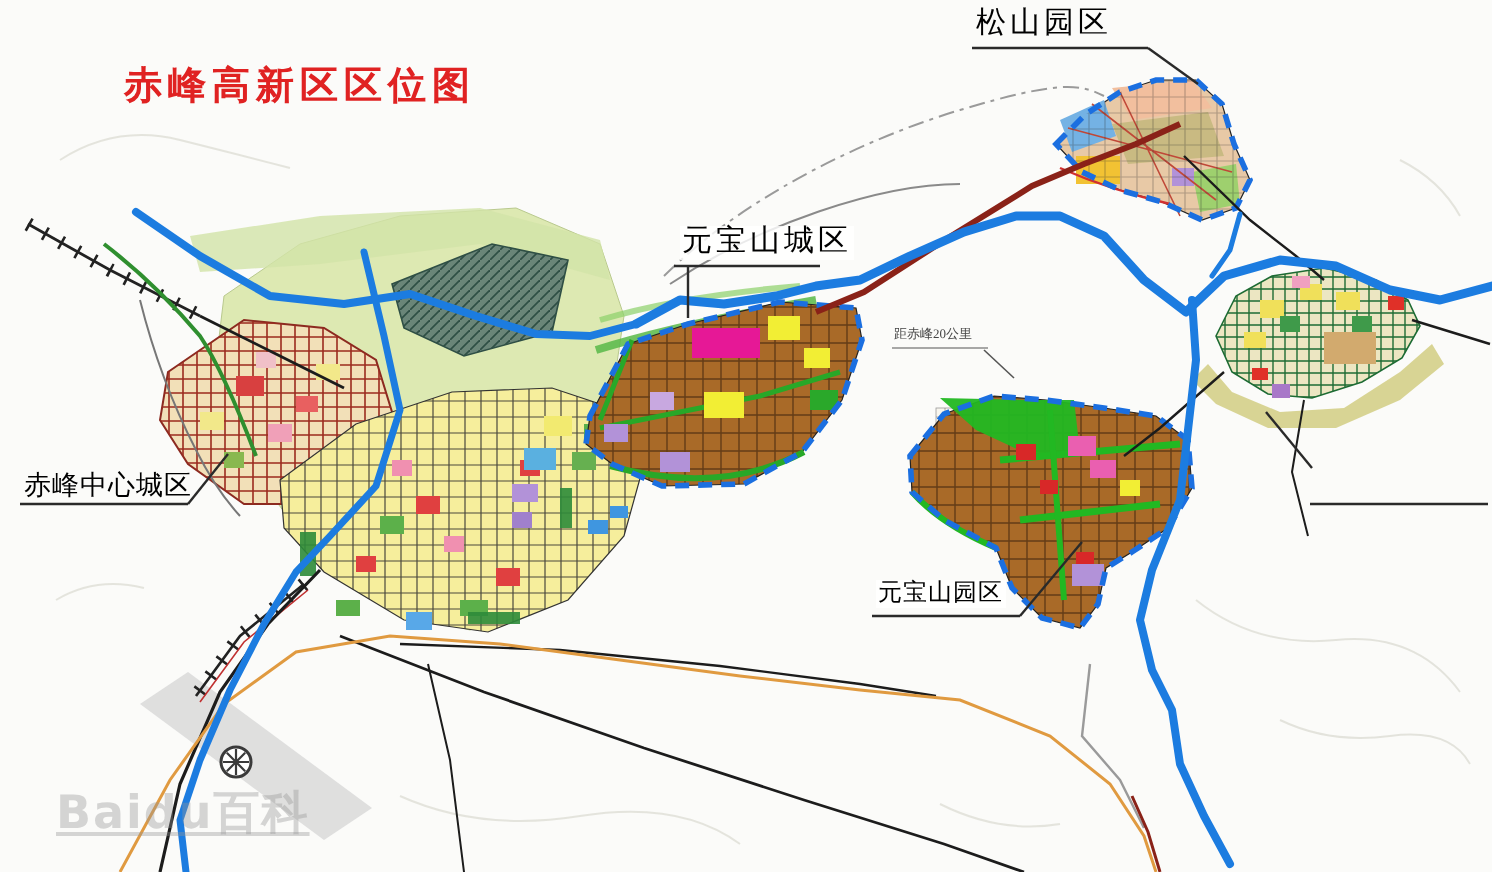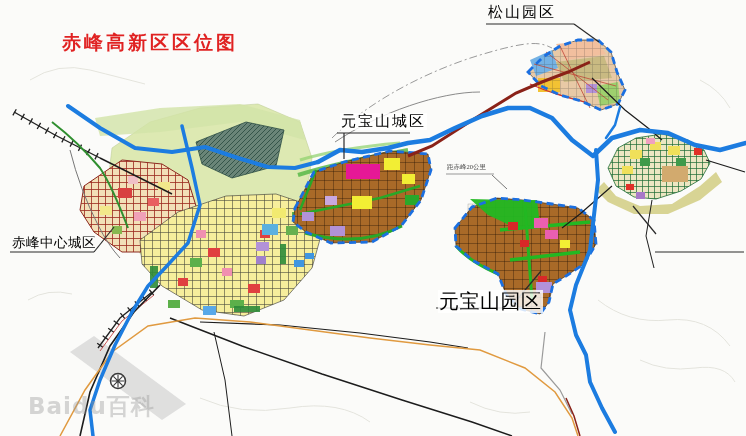--- a/index.html
+++ b/index.html
@@ -7,27 +7,27 @@
          font-family:"Liberation Serif","DejaVu Serif",serif;}
   #stage svg{position:absolute;left:0;top:0;}
   .lbl{position:absolute;font:15px/1.15 "Liberation Serif","DejaVu Serif",serif;color:#000000;
        letter-spacing:2px;white-space:nowrap;}
   .lbl.bg{background:rgba(255,255,255,.82);padding:0 1px;}
   #map-title{position:absolute;left:62px;top:30px;font-size:19px;font-weight:bold;color:#e02222;
        letter-spacing:3px;white-space:nowrap;font-family:Liberation Mono, monospace;}
   #lbl-songshan{left:488px;top:4px;}
   #lbl-hongshan{left:340px;top:113px;}
   #lbl-center{left:12px;top:235px;font-size:13.5px;letter-spacing:.5px;}
-  #lbl-ybspark{left:438px;top:290px;font-size:20px;letter-spacing:.5px;}
+  #lbl-ybspark{left:438px;top:290px;font-size:12px;letter-spacing:.5px;}
   #lbl-ybscity{left:658px;top:234px;}
   #note-distance{position:absolute;left:447px;top:163px;font-size:6.5px;color:#444;
        letter-spacing:0;white-space:nowrap;}
   #watermark{position:absolute;left:28px;top:391px;font-size:23px;font-weight:bold;
        color:rgba(150,150,150,.38);font-family:"DejaVu Sans","Liberation Sans",sans-serif;
-       letter-spacing:1px;}
+       letter-spacing:1px;text-decoration:underline;}
 </style>
 </head>
 <body>
 
 <div id="stage">
 
 <svg width="746" height="436" viewBox="0 0 746 436">
   <defs>
     <pattern id="gridK" width="8" height="8" patternUnits="userSpaceOnUse">
       <path d="M0 .5H8M.5 0V8" stroke="#2b2b2b" stroke-width=".6" fill="none"></path>

